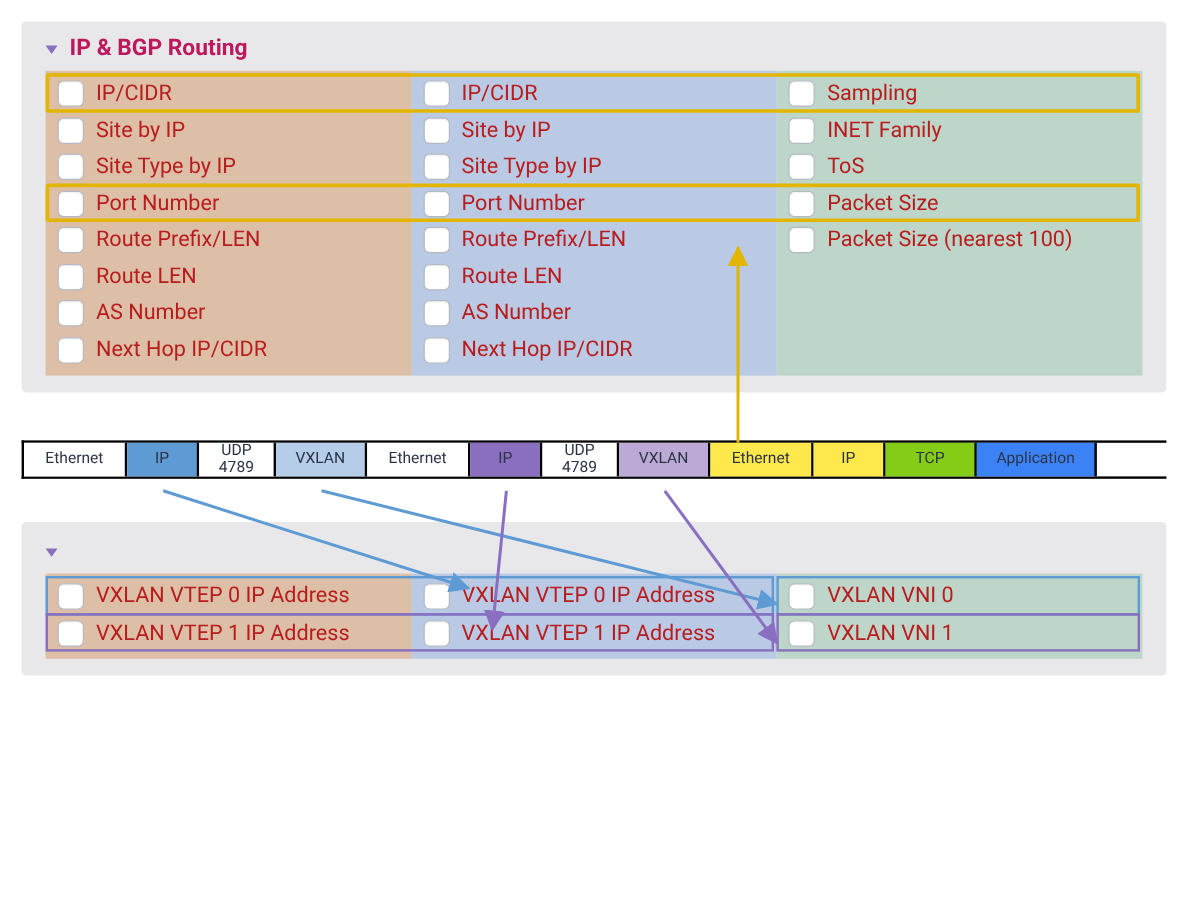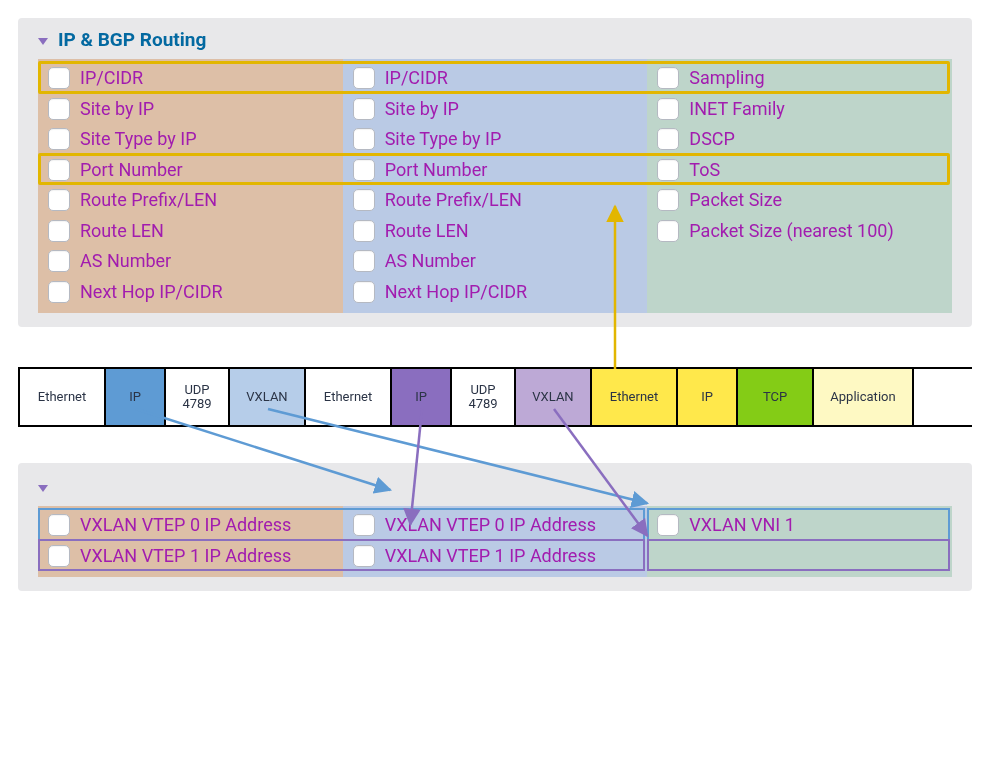--- a/index.html
+++ b/index.html
@@ -18,21 +18,21 @@
     padding: 8px 20px 14px 20px;
     position: relative;
   }
   .panel-header {
     display: flex;
     align-items: center;
     gap: 10px;
     padding: 4px 0 8px 0;
     font-weight: 700;
     font-size: 19px;
-    color: #0369a1;
+    color: #be185d;
     text-align: center;
   }
   .panel-header svg { width: 10px; height: 10px; }
   .cols {
     display: flex;
     gap: 0;
     position: relative;
   }
   .col {
     flex: 1;
@@ -41,21 +41,21 @@
   .col.orange { background: rgba(209,142,86,0.45); }
   .col.blue   { background: rgba(148,177,224,0.55); }
   .col.green  { background: rgba(154,196,174,0.55); }
   .item {
     display: flex;
     align-items: center;
     gap: 10px;
     padding: 4px 4px;
     font-size: 18px;
     line-height: 1.25;
-    color: #a21caf;
+    color: #b91c1c;
   }
   .cb {
     width: 22px;
     height: 22px;
     border-radius: 5px;
     background: #ffffff;
     border: 1px solid #b5b9c2;
     flex: 0 0 22px;
     box-shadow: inset 0 1px 1px rgba(0,0,0,0.05);
   }
@@ -66,21 +66,21 @@
     border-radius: 2px;
     pointer-events: none;
   }
   
   .packet {
     margin: 40px 0 36px 0;
     border-top: 2px solid #000;
     border-bottom: 2px solid #000;
     border-left: 2px solid #000;
     display: flex;
-    height: 60px;
+    height: 32px;
     font-size: 13px;
   }
   .seg {
     border-right: 2px solid #000;
     display: flex;
     align-items: center;
     justify-content: center;
     text-align: center;
     padding: 0 4px;
     white-space: pre-line;
@@ -184,24 +184,20 @@
         </div>
       </div>
     <div class="col green" id="col1c">
         <div class="item">
           <span class="cb"></span>
           <span>Sampling</span>
         </div>
         <div class="item">
           <span class="cb"></span>
           <span>INET Family</span>
-        </div>
-        <div class="item">
-          <span class="cb"></span>
-          <span>DSCP</span>
         </div>
         <div class="item">
           <span class="cb"></span>
           <span>ToS</span>
         </div>
         <div class="item">
           <span class="cb"></span>
           <span>Packet Size</span>
         </div>
         <div class="item">
@@ -222,33 +218,33 @@
 4789</div>
     <div class="seg" style="background: rgb(182, 205, 233); width: 76px; flex: 0 0 76px;">VXLAN</div>
     <div class="seg" style="background: rgb(255, 255, 255); width: 86px; flex: 0 0 86px;">Ethernet</div>
     <div class="seg" style="background: rgb(138, 110, 191); width: 60px; flex: 0 0 60px;">IP</div>
     <div class="seg" style="background: rgb(255, 255, 255); width: 64px; flex: 0 0 64px;">UDP
 4789</div>
     <div class="seg" style="background: rgb(189, 169, 214); width: 76px; flex: 0 0 76px;">VXLAN</div>
     <div class="seg" style="background: rgb(255, 232, 75); width: 86px; flex: 0 0 86px;">Ethernet</div>
     <div class="seg" style="background: rgb(255, 232, 75); width: 60px; flex: 0 0 60px;">IP</div>
     <div class="seg" style="background: #84cc16; width: 76px; flex: 0 0 76px;">TCP</div>
-    <div class="seg" style="background: #fef9c3; width: 100px; flex: 0 0 100px;">Application</div>
+    <div class="seg" style="background: #3b82f6; width: 100px; flex: 0 0 100px;">Application</div>
   </div>
 
 <div class="panel">
   <div class="panel-header">
     <span>
       <svg viewBox="0 0 10 10">
           <polygon points="0,2 10,2 5,9" fill="#8a6ebf"></polygon>
         </svg>
     </span>
   </div>
 
-  <div class="cols" id="cols2" style="position:relative;">
+  <div class="cols" id="cols2" style="position:relative;align-items:center;">
     <div class="col orange" id="col2a">
         <div class="item">
           <span class="cb"></span>
           <span>VXLAN VTEP 0 IP Address</span>
         </div>
         <div class="item">
           <span class="cb"></span>
           <span>VXLAN VTEP 1 IP Address</span>
         </div>
       </div>
@@ -256,20 +252,24 @@
         <div class="item">
           <span class="cb"></span>
           <span>VXLAN VTEP 0 IP Address</span>
         </div>
         <div class="item">
           <span class="cb"></span>
           <span>VXLAN VTEP 1 IP Address</span>
         </div>
       </div>
     <div class="col green" id="col2c">
+        <div class="item">
+          <span class="cb"></span>
+          <span>VXLAN VNI 0</span>
+        </div>
         <div class="item">
           <span class="cb"></span>
           <span>VXLAN VNI 1</span>
         </div>
       </div>
 
     <div class="outline" id="out-blue-1" style="border-color: rgb(94, 155, 212); left: 0px; top: 2px; width: 607.344px; height: 32.5px;"></div>
     <div class="outline" id="out-purple-1" style="border-color: rgb(138, 110, 191); left: 0px; top: 32.5px; width: 607.344px; height: 32.5px;"></div>
     <div class="outline" id="out-blue-2" style="border-color: rgb(94, 155, 212); left: 609.344px; top: 2px; width: 302.672px; height: 32.5px;"></div>
     <div class="outline" id="out-purple-2" style="border-color: rgb(138, 110, 191); left: 609.344px; top: 32.5px; width: 302.672px; height: 32.5px;"></div>

